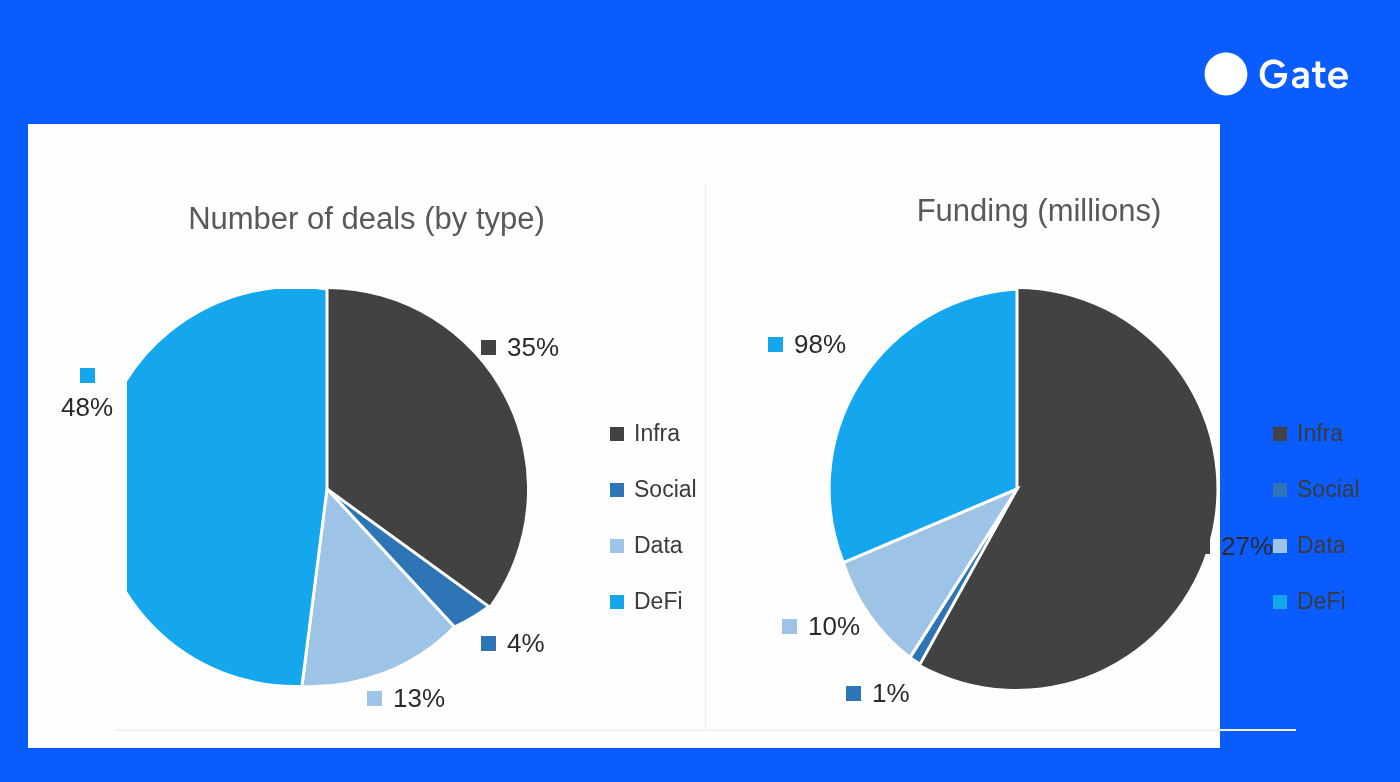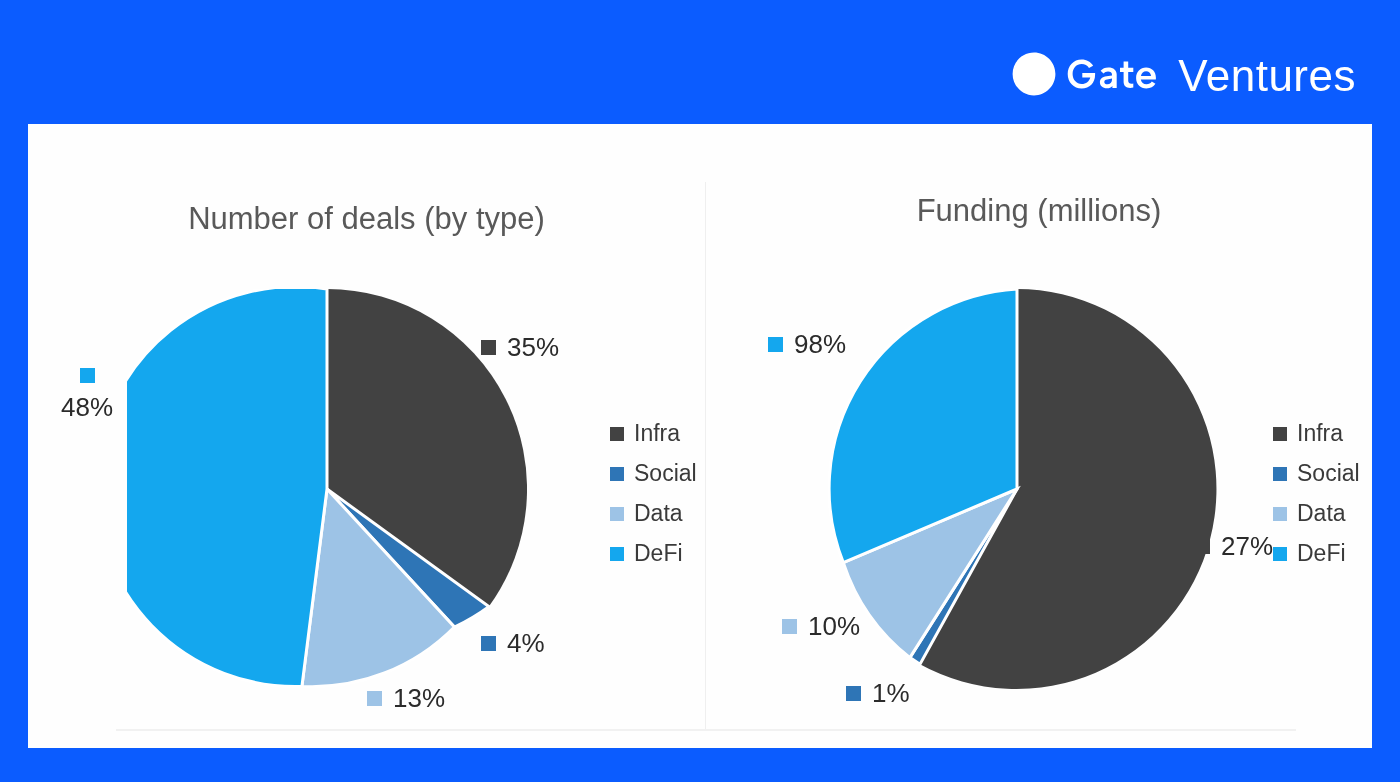--- a/index.html
+++ b/index.html
@@ -35,21 +35,21 @@
     letter-spacing: 0.5px;
     line-height: 1;
     white-space: nowrap;
   }
 
   
   .slide-card {
     position: absolute;
     left: 28px;
     top: 124px;
-    width: 1344px;
+    width: 1192px;
     height: 624px;
     background: #FFFFFF;
     box-sizing: border-box;
     padding-left: 36px;
   }
   .card-inner {
     position: absolute;
     inset: 0;
     background: #FEFEFE;
   }
@@ -118,21 +118,21 @@
     font-size: 26px;
     line-height: 1;
     font-weight: 400;
   }
 
   
   .legend {
     position: absolute;
     display: flex;
     flex-direction: column;
-    gap: 17px;
+    gap: 33px;
   }
   .legend-item {
     display: flex;
     align-items: center;
     gap: 10px;
     white-space: nowrap;
   }
   .legend-item .swatch {
     width: 14px;
     height: 14px;
@@ -157,21 +157,20 @@
 
       <path fill="#FFFFFF" d="M70.3 21.0v4.4h8.0c-0.9 3.8-4.3 6.5-8.6 6.5-5.2 0-9.1-4.1-9.1-9.9s3.9-9.9 9.0-9.9c3.2 0 5.9 1.5 7.4 4.0l4.1-2.4c-2.3-3.8-6.4-6.2-11.5-6.2-8.0 0-13.9 6.2-13.9 14.5S61.6 36.5 69.7 36.5c7.9 0 13.4-5.6 13.4-13.8V21.0H70.3z"></path>
 
       <path fill="#FFFFFF" d="M96.3 15.4c-3.2 0-5.9 1.2-7.7 3.3l2.9 2.8c1.1-1.3 2.6-2.0 4.5-2.0 2.5 0 4.0 1.2 4.0 3.2v0.8l-5.5 0.8c-4.3 0.6-6.6 2.7-6.6 6.0 0 3.6 2.8 6.0 7.0 6.0 2.4 0 4.3-0.8 5.5-2.3v1.9h4.3V22.6C104.7 18.1 101.6 15.4 96.3 15.4zM100.0 27.8c0 2.7-1.9 4.5-4.6 4.5-1.9 0-3.1-0.9-3.1-2.4 0-1.4 0.9-2.2 2.9-2.5l4.8-0.8V27.8z"></path>
 
       <path fill="#FFFFFF" d="M116.2 9.6h-4.6v6.2h-3.6v4.1h3.6v9.7c0 4.3 2.3 6.4 6.6 6.4 1.1 0 2.2-0.1 3.1-0.4v-4.0c-0.6 0.1-1.2 0.2-1.8 0.2-2.1 0-3.3-0.9-3.3-3.0v-8.9h5.1v-4.1h-5.1V9.6z"></path>
 
       <path fill="#FFFFFF" d="M134.1 15.4c-5.8 0-10.0 4.4-10.0 10.5s4.2 10.5 10.3 10.5c4.0 0 7.2-1.7 9.0-4.6l-3.6-2.2c-1.1 1.7-3.0 2.7-5.3 2.7-3.0 0-5.2-1.8-5.7-4.8h15.0c0.1-0.6 0.1-1.2 0.1-1.8C143.9 19.6 139.9 15.4 134.1 15.4zM128.9 23.9c0.6-2.9 2.6-4.6 5.2-4.6 2.7 0 4.6 1.7 5.0 4.6H128.9z"></path>
     </svg>
   </span>
-  <span class="brand-name">Ventures</span>
 </div>
 
 <div class="slide-card">
   <div class="card-inner">
 
     <div class="chart-divider"></div>
     <div class="card-bottom-rule"></div>
 
     <div class="chart-panel left">
 

